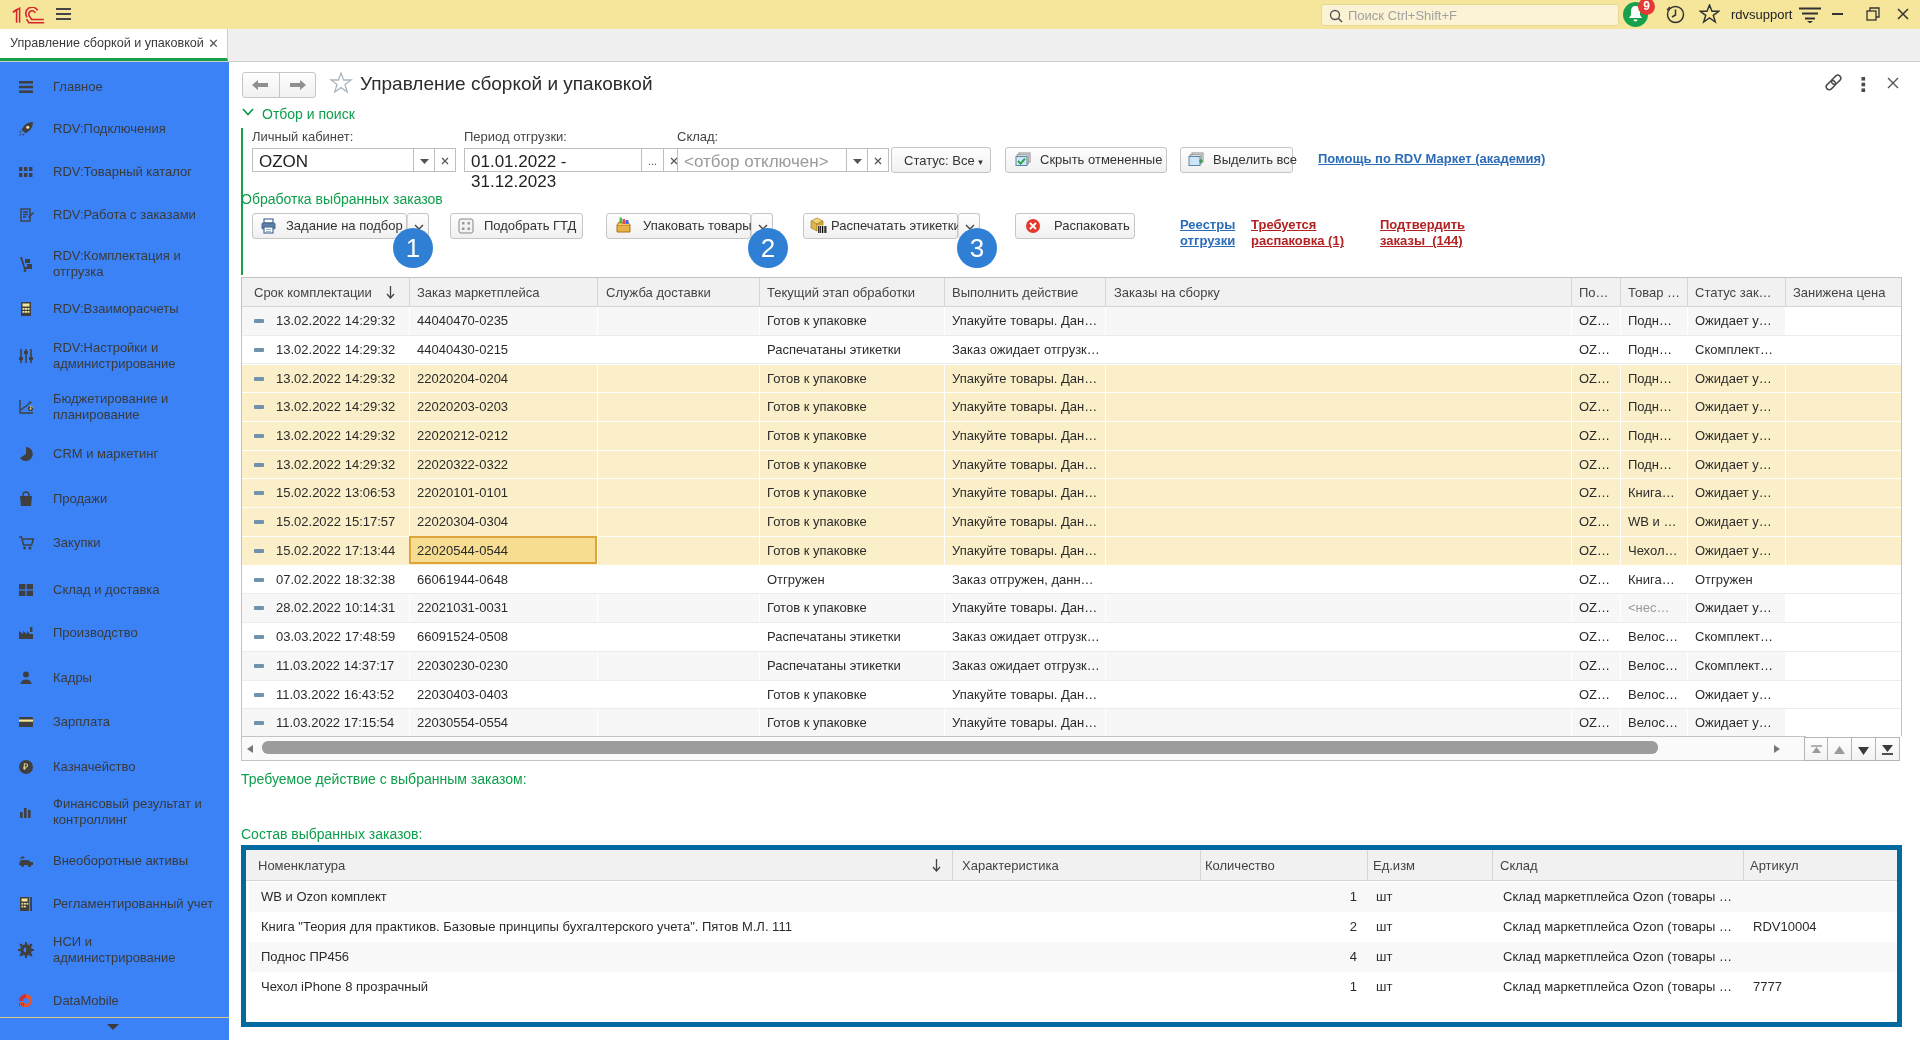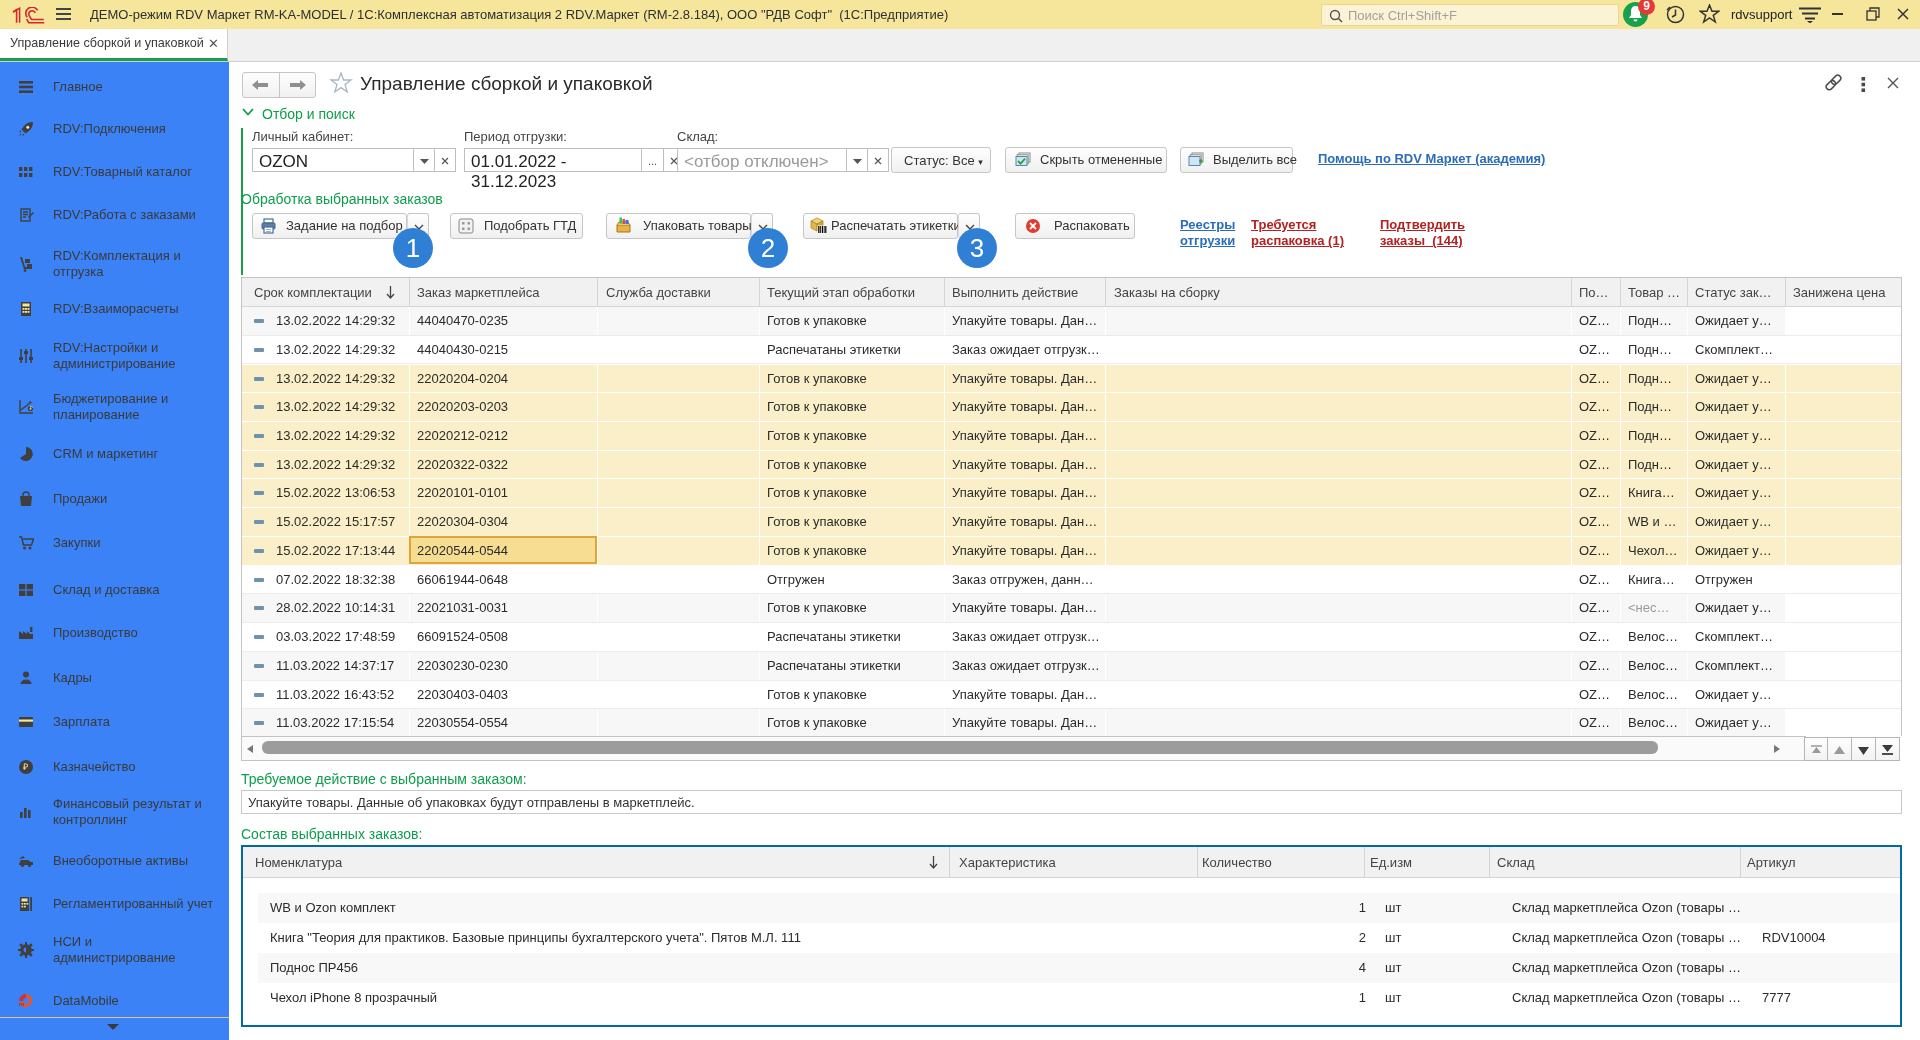--- a/index.html
+++ b/index.html
@@ -49,45 +49,44 @@
 .rw { background:#fff; border-bottom:1px solid #ececec; }
 .rg { background:#f7f7f7; border-bottom:1px solid #ececec; }
 .ry { background:#faefc8; border-bottom:1px solid #fff; }
 .trow .cv { position:absolute; top:0; width:1px; height:100%; background:#fff; }
 .trow .tc { position:absolute; top:6px; font-size:13px; color:#2b2b2b; white-space:nowrap; }
 .dash { position:absolute; left:12px; top:12px; width:10px; height:4px; background:#6f93ad; border-radius:1px; }
 
 #hscroll { position:absolute; left:12px; top:675px; width:1661px; height:24px; border:1px solid #c3c3c3; border-top:none; background:#fafafa; }
 
 .ibox { position:absolute; border:1px solid #c9c9c9; background:#fff; font-size:13px; color:#333; }
-#btbl { position:absolute; left:12px; top:783px; width:1661px; height:182px; border:2px solid #0369a1; background:#fff; overflow:hidden; }
+#btbl { position:absolute; left:12px; top:783px; width:1661px; height:182px; border:5px solid #0369a1; background:#fff; overflow:hidden; }
 #btbl .th { position:absolute; left:0; top:0; width:1658px; height:31px; background:#f1f1f1; border-bottom:1px solid #d5d5d5; }
 #btbl .hc { position:absolute; top:8px; font-size:13px; color:#444; white-space:nowrap; }
 #btbl .hv { position:absolute; top:0; width:1px; height:31px; background:#d5d5d5; }
-#btbl .brow { position:absolute; left:15px; width:1658px; height:30px;margin-top:14px; }
+#btbl .brow { position:absolute; left:3px; width:1658px; height:30px; }
 #btbl .tc { position:absolute; top:7px; font-size:13px; color:#2b2b2b; white-space:nowrap; }
 </style>
 </head>
 <body>
 <div id="topbar">
   <svg class="abs" style="left:12px;top:7px" width="33" height="17" viewBox="0 0 33 17">
     <g fill="none" stroke="#d8242c" stroke-width="1.6">
       <path d="M1.5 4.6 L4.6 2.6 L4.6 15.8"></path>
       <path d="M7.6 15.8 L7.6 1.2 L0.8 5.4" stroke-width="1.5"></path>
       <path d="M25.6 3.4 A6.3 6.3 0 1 0 15.1 10.3"></path>
       <path d="M23.3 5.9 A3.4 3.4 0 1 0 17.6 9.4 L19.6 12.5 L31.8 12.5"></path>
       <path d="M14.6 12.1 L16.8 15.7 L32.2 15.7"></path>
     </g>
   </svg>
   <div id="burger">
       <div></div>
       <div></div>
       <div></div>
     </div>
-  <div class="title">ДЕМО-режим RDV Маркет RM-KA-MODEL / 1С:Комплексная автоматизация 2 RDV.Маркет (RM-2.8.184), ООО "РДВ Софт"&nbsp; (1С:Предприятие)</div>
   <div id="search">
     <svg class="abs" style="left:7px;top:4px" width="14" height="14" viewBox="0 0 14 14">
         <circle cx="6" cy="6" r="4.5" fill="none" stroke="#555" stroke-width="1.4"></circle>
         <path d="M9.5 9.5 L13 13" stroke="#555" stroke-width="1.6"></path>
       </svg>
     <div class="ph">Поиск Ctrl+Shift+F</div>
   </div>
   <div class="abs" style="left:1623px;top:2px;width:25px;height:25px;border-radius:50%;background:#18a14c">
     <svg class="abs" style="left:5px;top:4px" width="15" height="17" viewBox="0 0 15 17">
         <path d="M7.5 0 C4.5 0 3 2 3 5 L3 9 L1 12 L14 12 L12 9 L12 5 C12 2 10.5 0 7.5 0Z" fill="#fff"></path>
@@ -820,21 +819,20 @@
         </svg>
       </div>
     <div class="abs" style="left:72px;top:0;width:24px;height:24px;border:1px solid #b5b5b5;border-left:none;background:linear-gradient(#fdfdfd,#f3f3f3)">
         <svg class="abs" style="left:5px;top:6px" width="13" height="12" viewBox="0 0 13 12">
           <path d="M6.5 8 L12 1 H1 Z" fill="#3b3b3b"></path>
           <path d="M1 10 h11" stroke="#3b3b3b" stroke-width="1.8"></path>
         </svg>
       </div>
   </div>
   <div class="gsec abs" style="left:12px;top:709px">Требуемое действие с выбранным заказом:</div>
-  <div class="ibox" style="left:12px;top:728px;width:1661px;height:24px;padding:4px 6px">Упакуйте товары. Данные об упаковках будут отправлены в маркетплейс.</div>
   <div class="gsec abs" style="left:12px;top:764px">Состав выбранных заказов:</div>
   <div id="btbl">
     <div class="th"></div>
     <span class="hc" style="left:12px">Номенклатура</span>
     <svg class="abs" style="left:686px;top:9px" width="9" height="13" viewBox="0 0 9 13">
         <path d="M4.5 0 V11 M1 8 l3.5 4 L8 8" stroke="#444" stroke-width="1.3" fill="none"></path>
       </svg>
     <span class="hc" style="left:716px">Характеристика</span>
     <span class="hc" style="left:959px">Количество</span>
     <span class="hc" style="left:1127px">Ед.изм</span>

